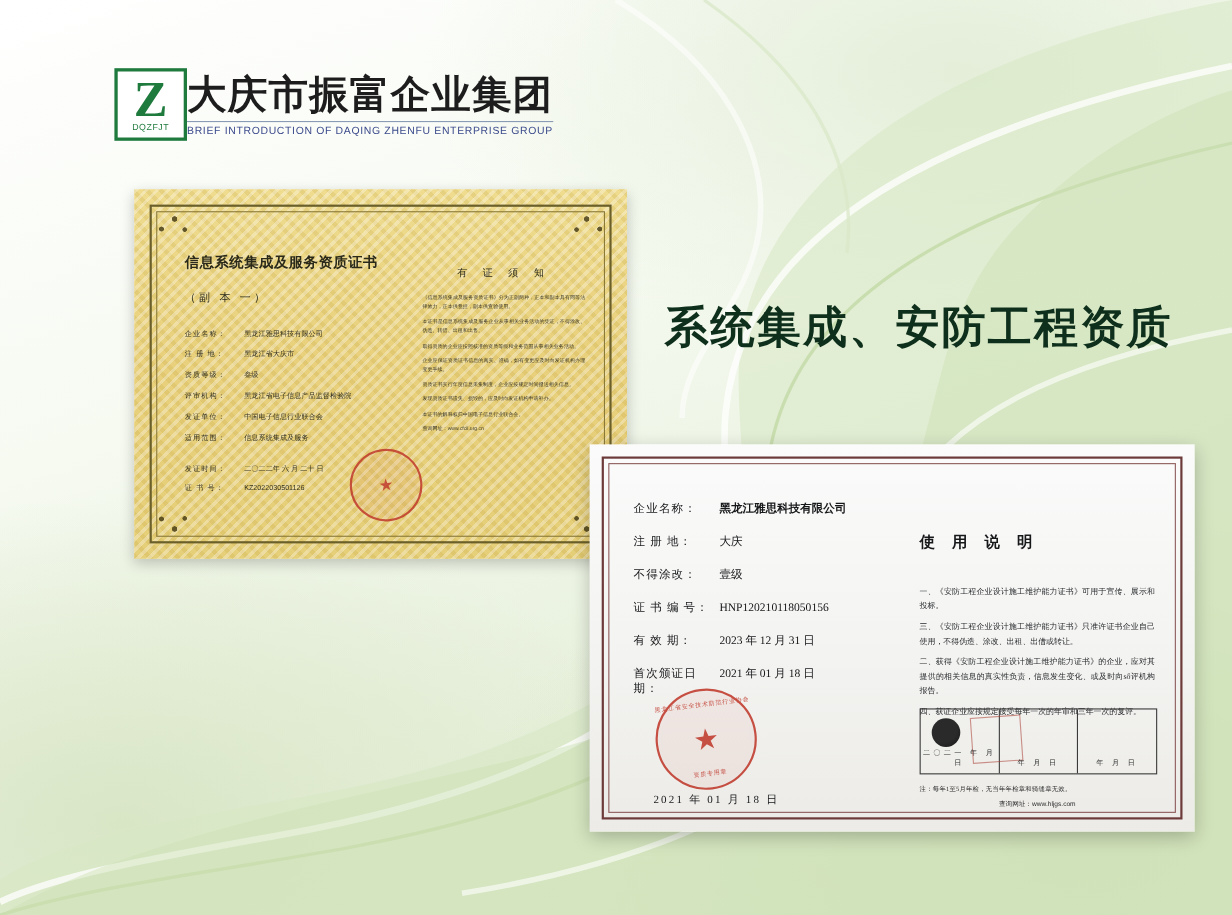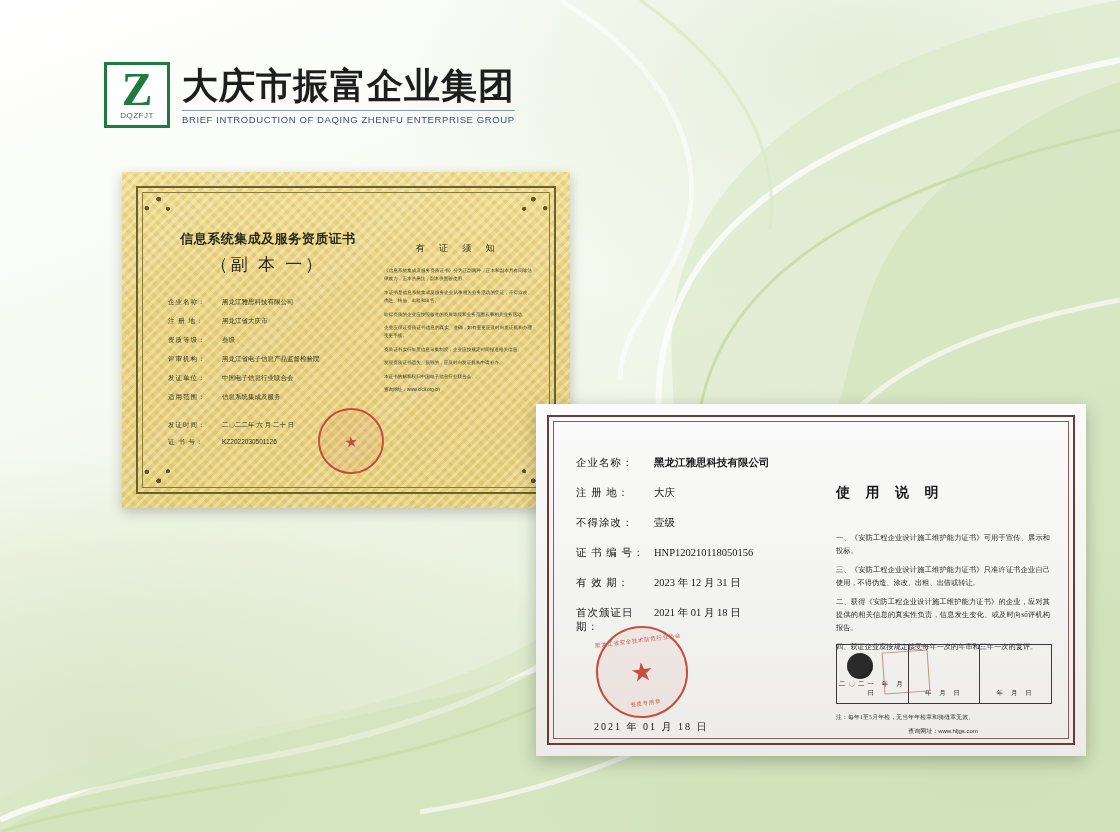--- a/index.html
+++ b/index.html
@@ -38,21 +38,21 @@
   }
   .logo-z{
     font-family:"Liberation Serif","DejaVu Serif",serif;
     font-size:46px;line-height:40px;font-weight:bold;color:#1f7a3d;
     letter-spacing:0;
   }
   .logo-abbr{
     font-size:8px;letter-spacing:.5px;color:#1f7a3d;font-weight:normal;
     margin-top:1px;
   }
-  .logo-text{margin-left:12px;padding-top:2px;}
+  .logo-text{padding-top:2px;}
   .company-cn{
     font-family:"Liberation Serif","DejaVu Serif",serif;
     font-size:36px;font-weight:bold;color:#1d1d1d;letter-spacing:1px;
     white-space:nowrap;line-height:44px;
   }
   .company-en{
     font-size:9.5px;color:#3b4a8c;letter-spacing:.6px;
     border-top:1px solid #8a9bb5;
     padding-top:3px;margin-top:2px;white-space:nowrap;
   }
@@ -92,26 +92,26 @@
     opacity:.85;
   }
   .corner.tl{left:18px;top:18px;}
   .corner.tr{right:18px;top:18px;transform:scaleX(-1);}
   .corner.bl{left:18px;bottom:18px;transform:scaleY(-1);}
   .corner.br{right:18px;bottom:18px;transform:scale(-1,-1);}
 
   .c1-left{position:absolute;left:46px;top:58px;width:200px;}
   .c1-title{
     font-family:Liberation Sans, sans-serif;
-    font-size:13px;font-weight:bold;color:#2b2a1a;text-align:center;letter-spacing:.5px;
+    font-size:13px;font-weight:bold;color:#2b2a1a;letter-spacing:.5px;
     white-space:nowrap;
   }
   .c1-sub{
     font-family:"Liberation Serif","DejaVu Serif",serif;
-    font-size:17px;color:#2b2a1a;text-align:center;margin-top:5px;letter-spacing:3px;
+    font-size:10px;color:#2b2a1a;margin-top:16px;letter-spacing:3px;
   }
   .c1-rows{margin-top:20px;}
   .c1-row{display:flex;font-size:6.5px;color:#33301f;line-height:12px;margin-bottom:7px;}
   .c1-row .k{width:54px;flex:0 0 54px;letter-spacing:1px;}
   .c1-row .v{flex:1;}
   .c1-foot{margin-top:16px;}
   .c1-foot .c1-row{margin-bottom:5px;}
 
   .c1-right{position:absolute;left:262px;top:70px;width:148px;}
   .c1-rtitle{
@@ -236,20 +236,21 @@
     <div class="logo-mark">
       <div class="logo-z">Z</div>
       <div class="logo-abbr">DQZFJT</div>
     </div>
     <div class="logo-text">
       <div class="company-cn">大庆市振富企业集团</div>
       <div class="company-en">BRIEF INTRODUCTION OF DAQING ZHENFU ENTERPRISE GROUP</div>
     </div>
   </div>
 
+  <div class="headline">系统集成、安防工程资质</div>
 
   <div class="cert1">
     <div class="frame"></div>
     <div class="frame2"></div>
     <div class="corner tl"></div>
     <div class="corner tr"></div>
     <div class="corner bl"></div>
     <div class="corner br"></div>
 
     <div class="c1-left">

